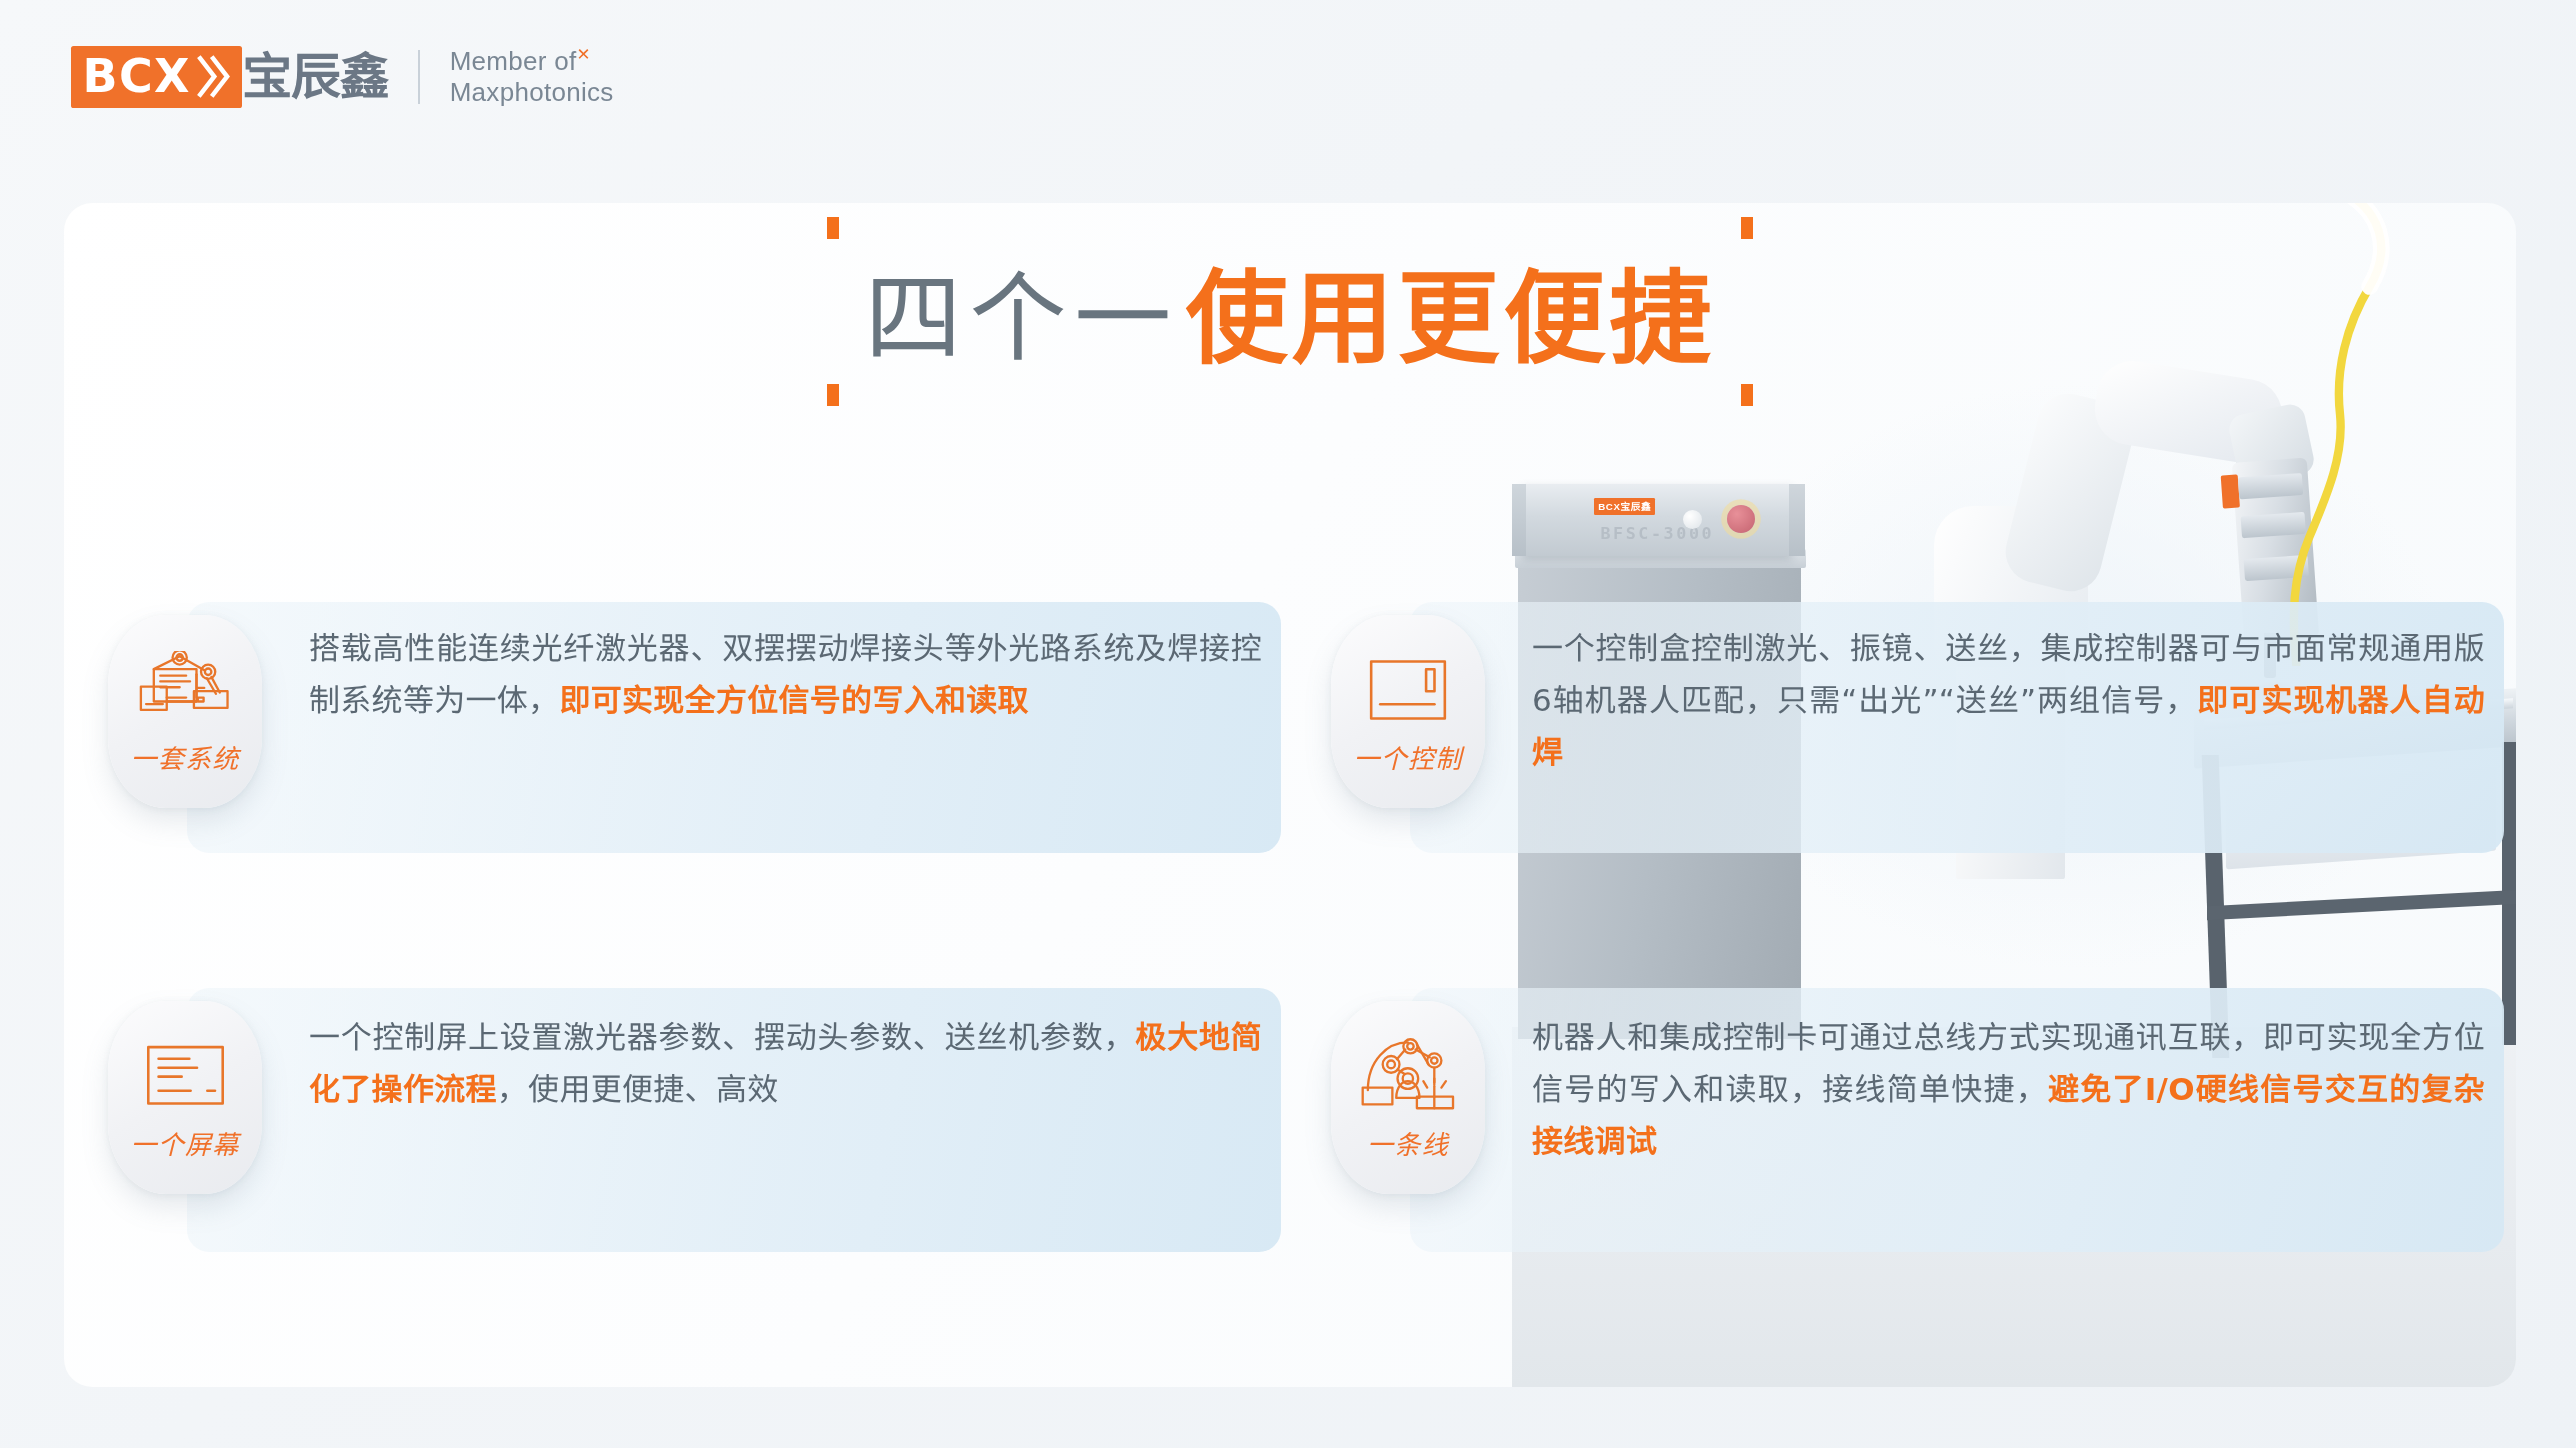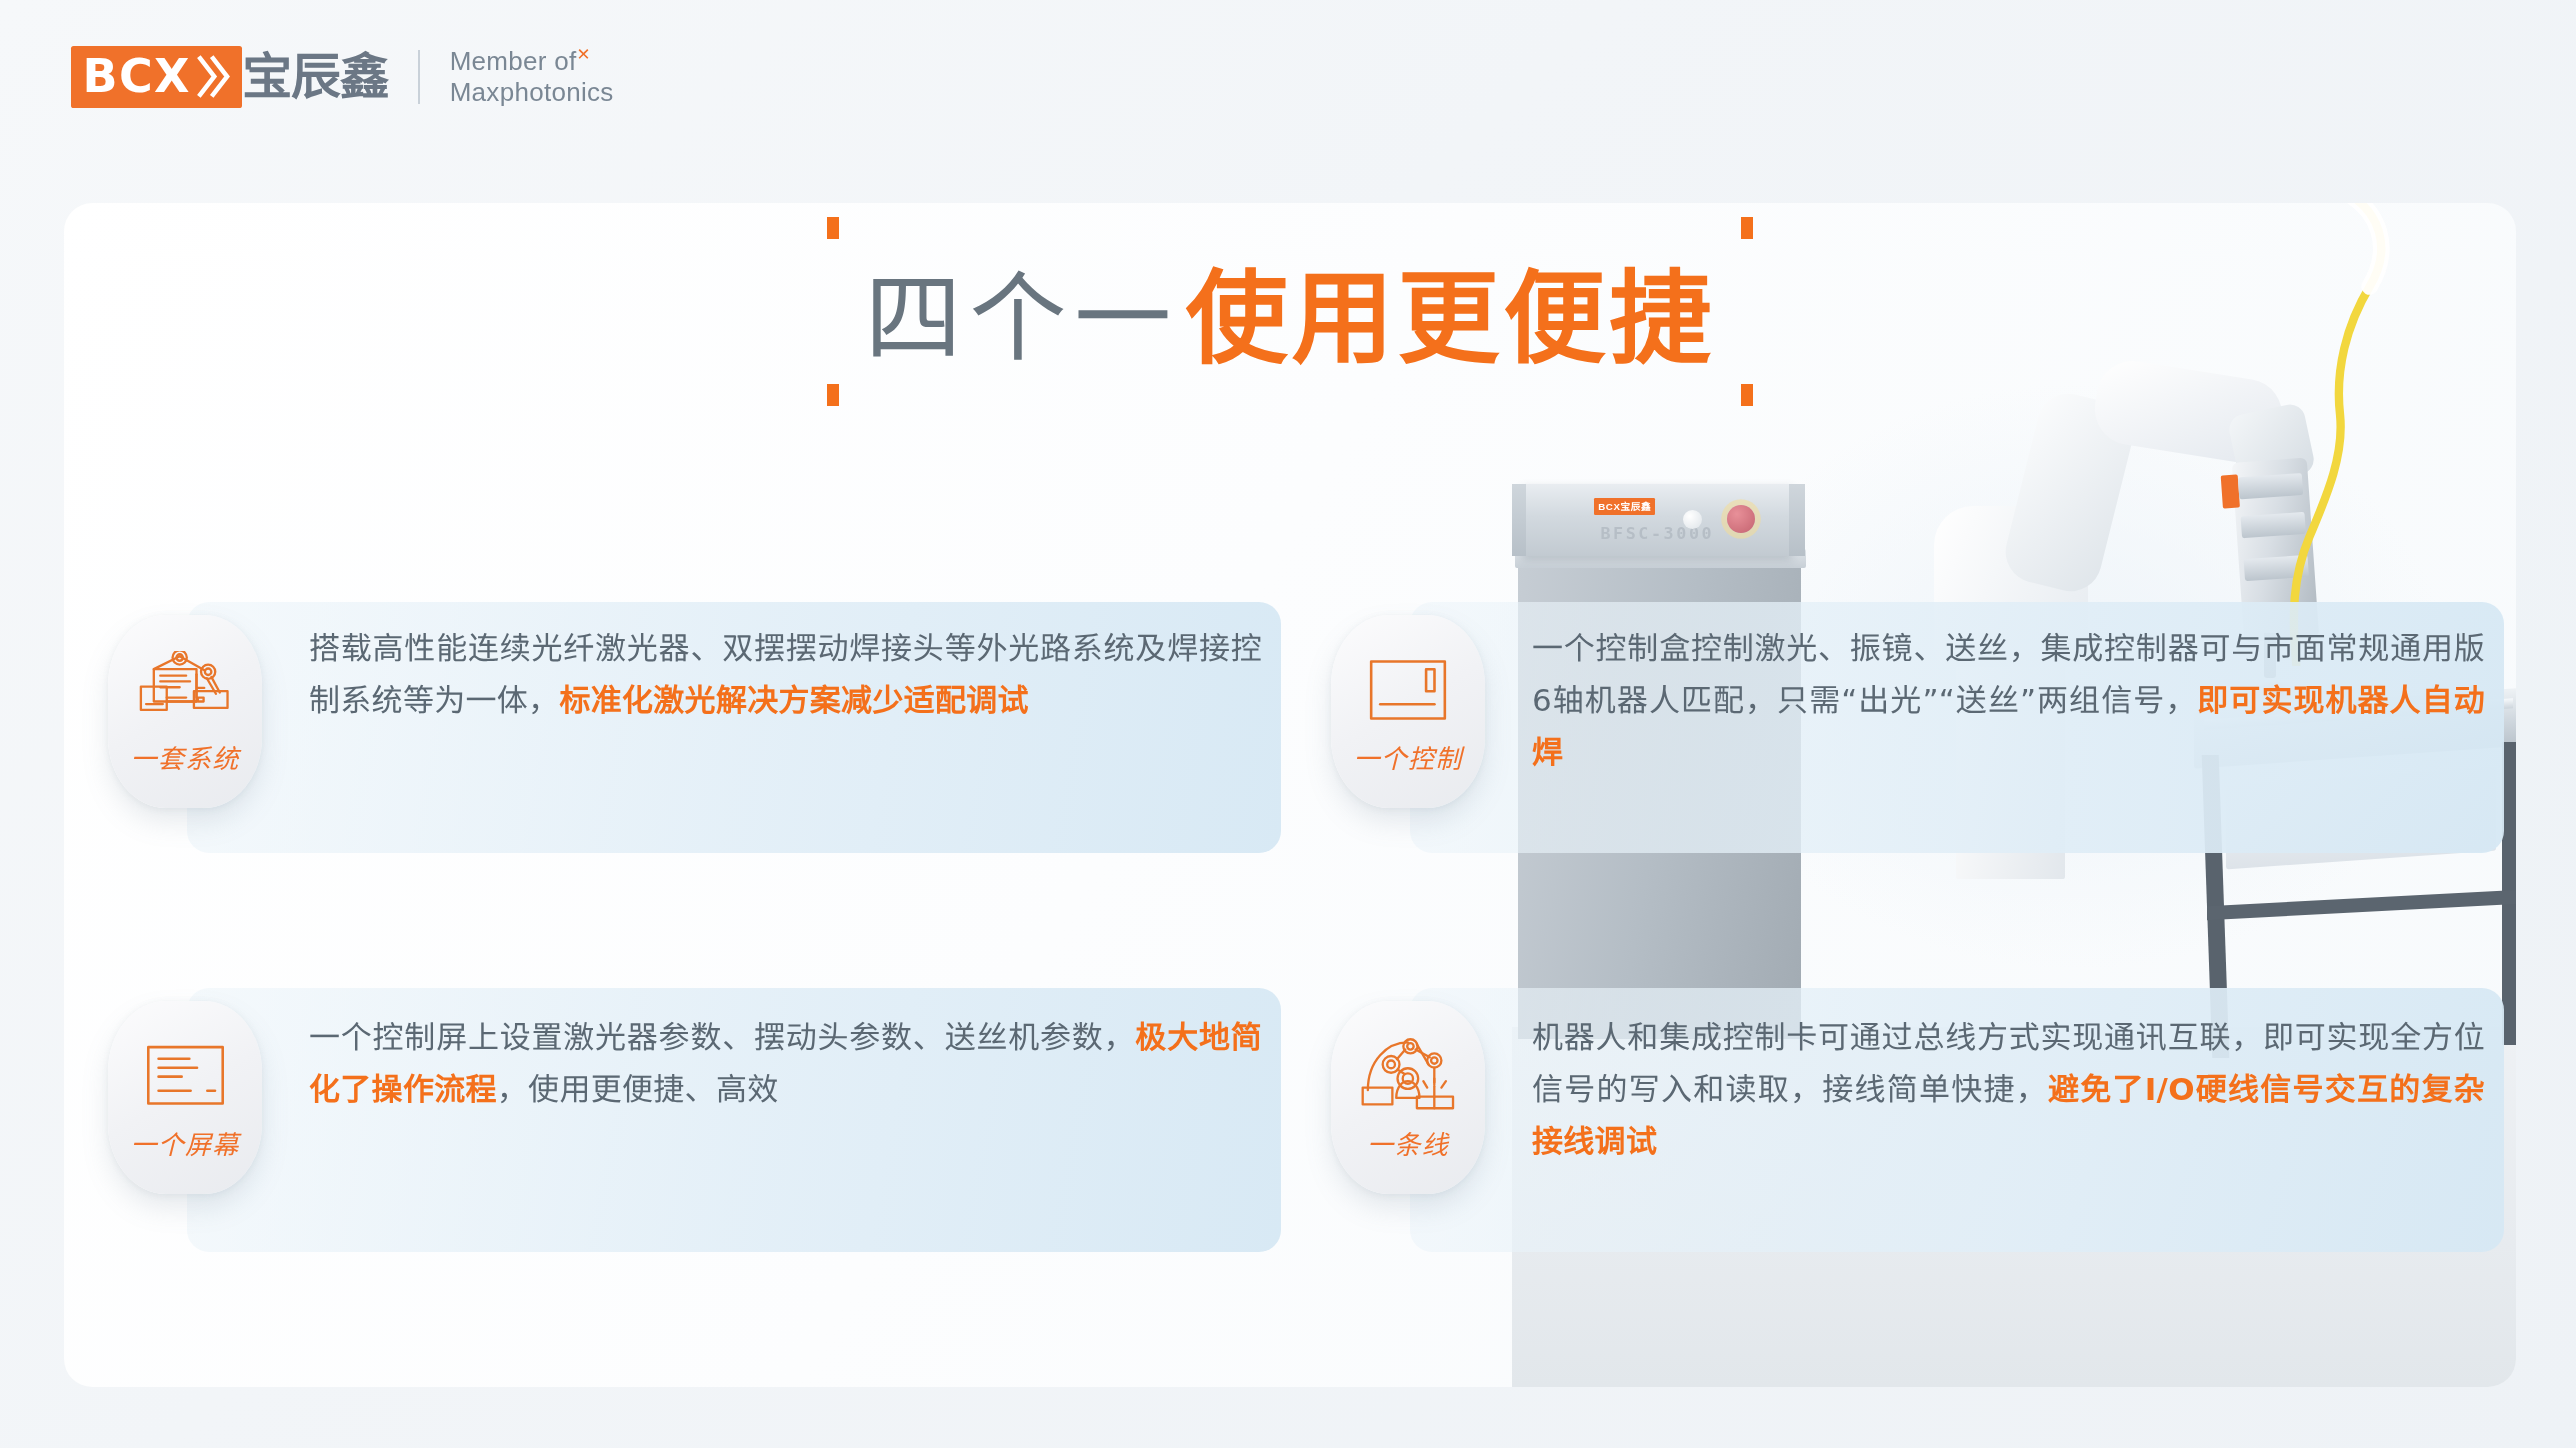--- a/index.html
+++ b/index.html
@@ -344,21 +344,21 @@
               <path d="M36 47 L82 47"></path>
               <path d="M36 56 L66 56"></path>
             <path d="M14 82 L40 82"></path>
             <path d="M94 57 L104 57"></path>
             <rect x="94" y="72" width="9" height="6"></rect>
           </svg>
         </span>
         <span class="blabel">一套系统</span>
       </div>
       <div class="body-text">
-        <span>搭载高性能连续光纤激光器、双摆摆动焊接头等外光路系统及焊接控制系统等为一体，</span><span class="hl">标准化激光解决方案减少适配调试</span><span></span>
+        <span>搭载高性能连续光纤激光器、双摆摆动焊接头等外光路系统及焊接控制系统等为一体，</span><span class="hl">即可实现全方位信号的写入和读取</span><span></span>
       </div>
     </div>
 
     <div class="cell c2">
       <div class="textpanel"></div>
       <div class="badge">
         <span class="glyph">
           <svg width="84" height="70" viewBox="0 0 130 108" fill="none" stroke="#E8762A" stroke-width="4" stroke-linejoin="round" stroke-linecap="round">
             <rect x="8" y="10" width="114" height="88"></rect>
             <rect x="93" y="22" width="13" height="34"></rect>

